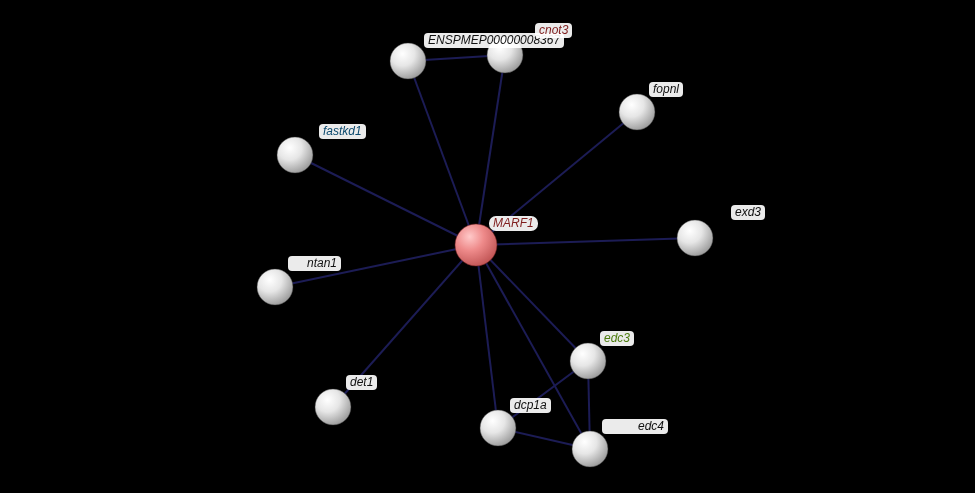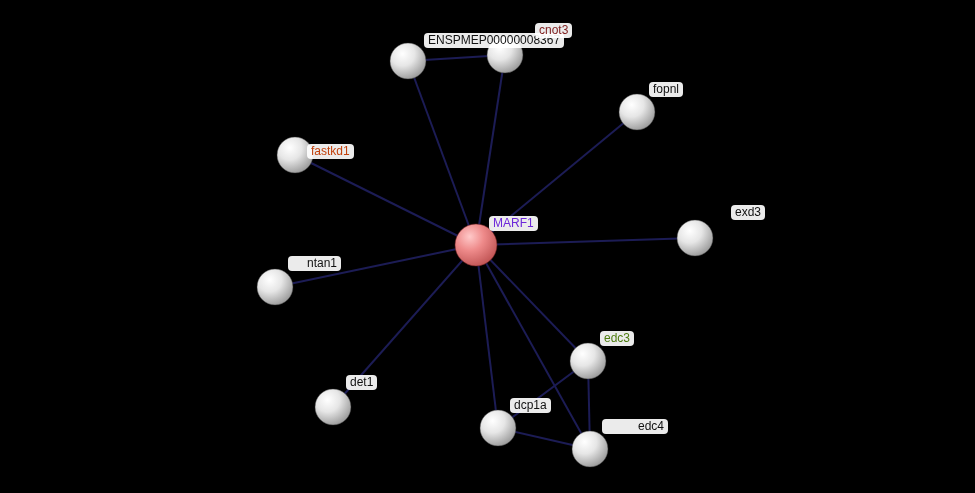--- a/index.html
+++ b/index.html
@@ -7,20 +7,21 @@
     padding: 0;
     background: #000;
     font-family: "Liberation Sans", sans-serif;
   }
   .stage {
     position: relative;
     width: 820px;
     height: 493px;
     background: #000;
     overflow: hidden;
+    font-style: italic;
   }
   .stage svg {
     position: absolute;
     left: 0;
     top: 0;
   }
   .node-label {
     position: absolute;
     font-size: 12px;
     line-height: 15px;
@@ -77,21 +78,21 @@
         <circle cx="275" cy="287" r="18" fill="url(#grad-white)" stroke="rgba(50,50,50,0.6)" stroke-width="0.75" class="node"></circle>
         <circle cx="588" cy="361" r="18" fill="url(#grad-white)" stroke="rgba(50,50,50,0.6)" stroke-width="0.75" class="node"></circle>
         <circle cx="333" cy="407" r="18" fill="url(#grad-white)" stroke="rgba(50,50,50,0.6)" stroke-width="0.75" class="node"></circle>
         <circle cx="498" cy="428" r="18" fill="url(#grad-white)" stroke="rgba(50,50,50,0.6)" stroke-width="0.75" class="node"></circle>
         <circle cx="590" cy="449" r="18" fill="url(#grad-white)" stroke="rgba(50,50,50,0.6)" stroke-width="0.75" class="node"></circle>
       </g>
   </svg>
 <div class="node-label" style="left: 424px; top: 33px; background: rgba(255, 255, 255, 0.92); color: rgb(17, 17, 17);">ENSPMEP00000008367</div>
     <div class="node-label" style="left: 535px; top: 23px; background: rgba(255, 255, 255, 0.92); color: #7f1d1d;">cnot3</div>
     <div class="node-label" style="left: 649px; top: 82px; background: rgba(255, 255, 255, 0.92); color: rgb(17, 17, 17);">fopnl</div>
-    <div class="node-label" style="left: 307px; top: 124px; background: rgba(255, 255, 255, 0.92); color: #c2410c; margin-top: 20px;">fastkd1</div>
-    <div class="node-label" style="left: 489px; top: 216px; background: rgba(255, 255, 255, 0.92); color: #6d28d9;">MARF1</div>
+    <div class="node-label" style="left: 319px; top: 124px; background: rgba(255, 255, 255, 0.92); color: #0c4a6e;">fastkd1</div>
+    <div class="node-label" style="left: 489px; top: 216px; background: rgba(255, 255, 255, 0.92); color: #7f1d1d; border-radius: 7px;">MARF1</div>
     <div class="node-label" style="left: 731px; top: 205px; background: rgba(255, 255, 255, 0.92); color: rgb(17, 17, 17);">exd3</div>
     <div class="node-label" style="left: 288px; top: 256px; background: rgba(255, 255, 255, 0.92); color: rgb(17, 17, 17); padding-left: 19px;">ntan1</div>
     <div class="node-label" style="left: 600px; top: 331px; background: rgba(255, 255, 255, 0.92); color: #4d7c0f;">edc3</div>
     <div class="node-label" style="left: 346px; top: 375px; background: rgba(255, 255, 255, 0.92); color: rgb(17, 17, 17);">det1</div>
     <div class="node-label" style="left: 510px; top: 398px; background: rgba(255, 255, 255, 0.92); color: rgb(17, 17, 17);">dcp1a</div>
     <div class="node-label" style="left: 602px; top: 419px; background: rgba(255, 255, 255, 0.92); color: rgb(17, 17, 17); padding-left: 36px;">edc4</div>
   </div>
 
 </body></html>

